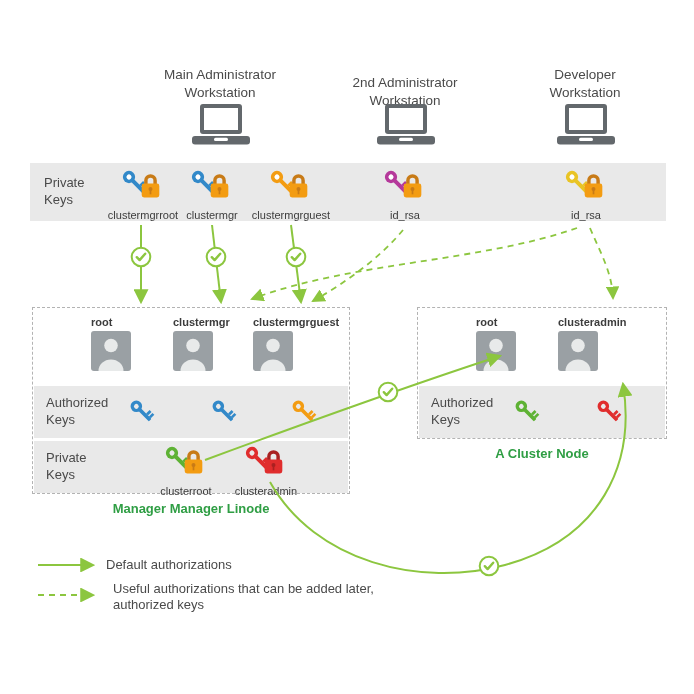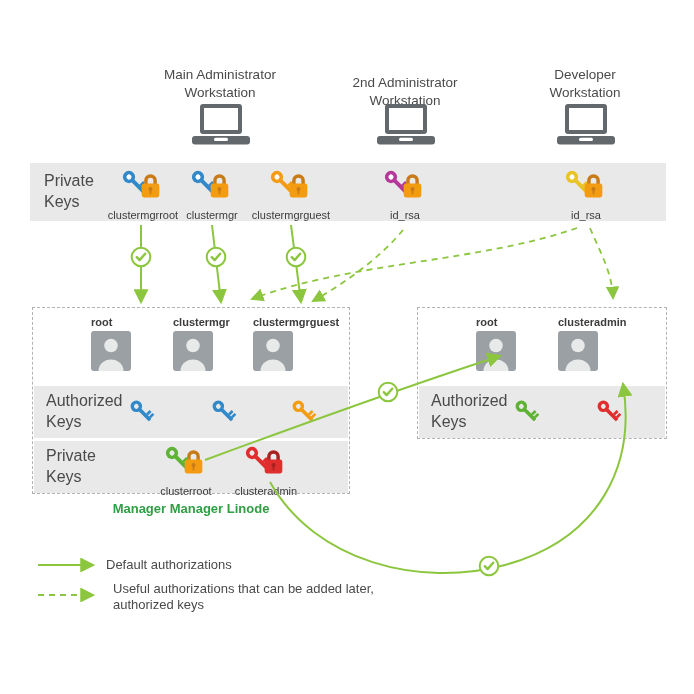--- a/index.html
+++ b/index.html
@@ -4,21 +4,21 @@
 <style>
   * { margin:0; padding:0; box-sizing:border-box; }
   html,body { background:#ffffff; }
   body { font-family:"Liberation Sans", sans-serif; color:#474747; }
   .canvas { position:relative; width:694px; height:694px; background:#ffffff; overflow:hidden;padding-left:44px; }
 
   .ws-label { position:absolute; width:120px; text-align:center; font-size:13.5px; line-height:1.32; color:#4a4a4a; }
   .laptop { position:absolute; width:58px; height:44px; }
 
   .band { position:absolute; background:#e9e9e9; z-index:1; }
-  .band-label { position:absolute; left:14px; top:50%; transform:translateY(-50%); width:76px; font-size:16px; line-height:1.3; color:#4a4a4a; }
+  .band-label { position:absolute; left:14px; top:50%; transform:translateY(-50%); width:76px; font-size:13px; line-height:1.3; color:#4a4a4a; }
 
   .key-item { position:absolute; width:110px; display:flex; flex-direction:column; align-items:center; z-index:2;gap:8px; }
   .keylock { position:relative; width:50px; height:33px; display:block; }
   .kl-key { position:absolute; left:0; top:-1px; }
   .kl-lock { position:absolute; left:21px; top:5px; }
   .key-label { font-size:11px; color:#3c3c3c; margin-top:1px; white-space:nowrap; }
 
   .dbox { position:absolute; border:1px dashed #b3b3b3; background:#ffffff; z-index:1; }
   .inner-band { position:absolute; left:1px; right:1px; height:52px; background:#e9e9e9; }
   .user-col { position:absolute; width:100px; display:flex; flex-direction:column; align-items:flex-start; }
@@ -307,20 +307,21 @@
             <g transform="rotate(-45 18 18)" fill="#e02d2d">
               <circle cx="18" cy="9" r="6.5"></circle>
               <circle cx="18" cy="9" r="2.7" fill="#e9e9e9"></circle>
               <rect x="15.9" y="13.5" width="4.2" height="17.5" rx="1"></rect>
               <rect x="20" y="22.5" width="5.6" height="3"></rect>
               <rect x="20" y="27" width="5.6" height="3"></rect>
             </g>
           </svg></span>
     </div>
   </div>
+  <div class="caption" style="left:417px; top:446px; width:250px;">A Cluster Node</div>
 
   <svg class="arrows" width="694" height="694" viewBox="0 0 694 694">
     <defs>
       <marker id="arr" viewBox="0 0 10 10" refX="8.5" refY="5" markerWidth="7.5" markerHeight="7.5" orient="auto-start-reverse">
         <path d="M0 0 L10 5 L0 10 z" fill="#8cc63f"></path>
       </marker>
     </defs>
     <path d="M141 225 L141 302" fill="none" stroke="#8cc63f" stroke-width="2" marker-end="url(#arr)"></path>
     <path d="M212 225 L221 302" fill="none" stroke="#8cc63f" stroke-width="2" marker-end="url(#arr)"></path>
     <path d="M291 225 L301 302" fill="none" stroke="#8cc63f" stroke-width="2" marker-end="url(#arr)"></path>

